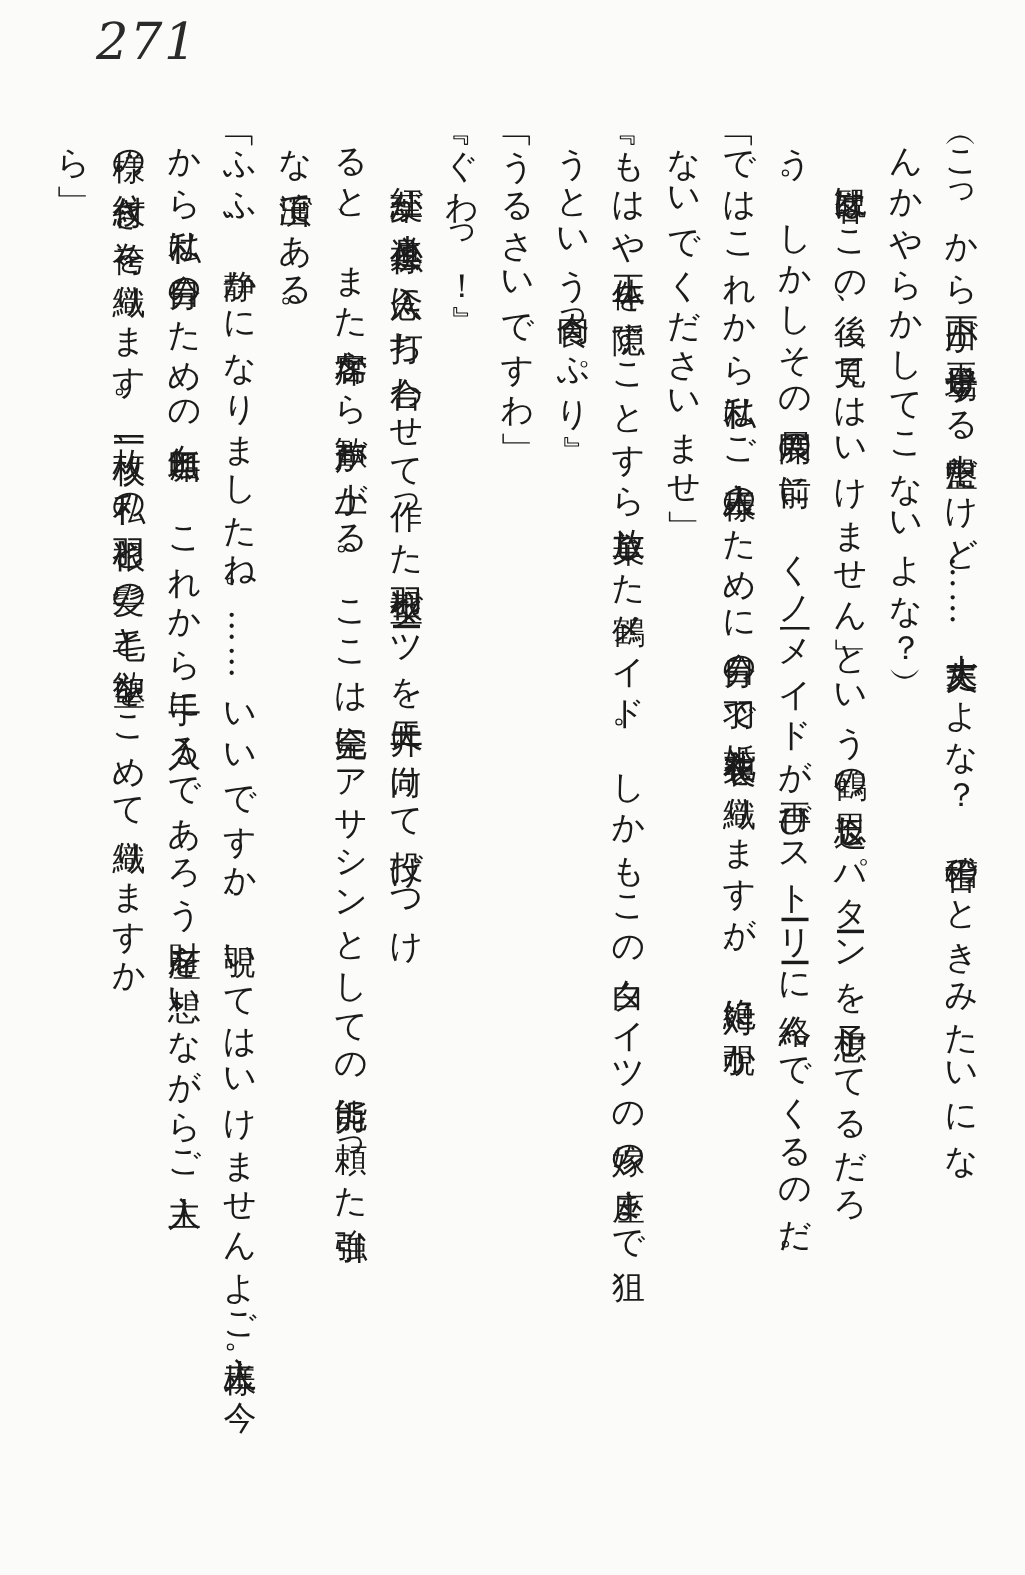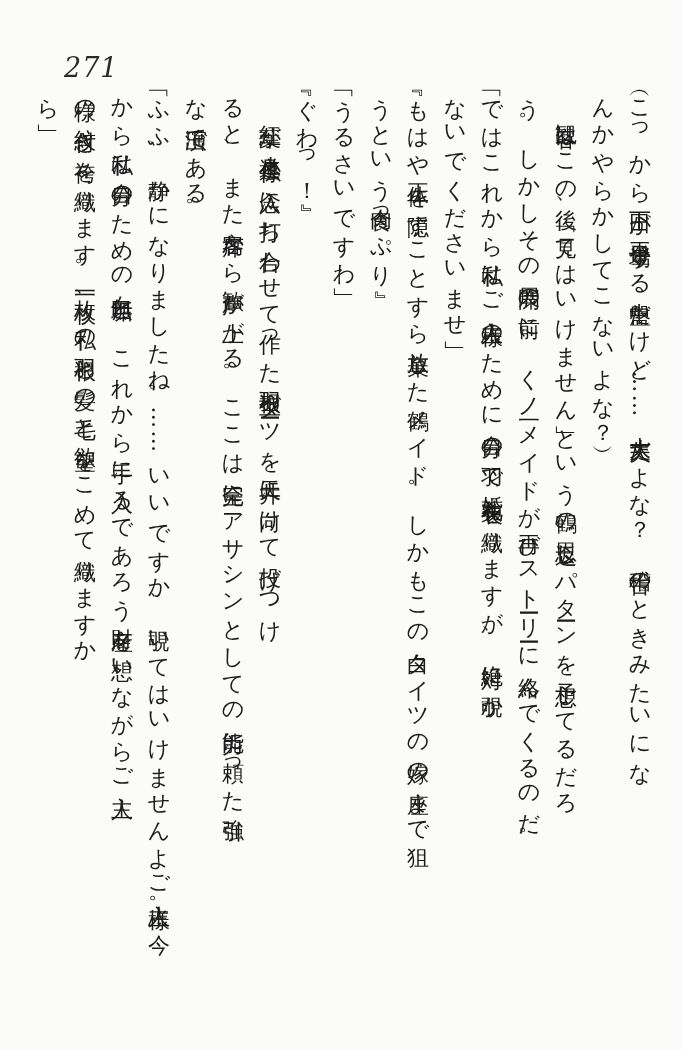--- a/index.html
+++ b/index.html
@@ -18,24 +18,23 @@
     position: absolute;
     inset: 0;
     background: #fbfbfa;
   }
   .page-number {
     position: absolute;
     top: 8px;
     left: 64px;
     font-family: "DejaVu Serif", "Liberation Serif", serif;
     font-style: italic;
-    font-size: 27px;
+    font-size: 34px;
     letter-spacing: 1px;
     color: #2a2a2a;
-    margin-top: 44px;
   }
   .text-block {
     position: absolute;
     top: 83px;
     right: 24px;
     height: 922px;
     writing-mode: vertical-rl;
     text-orientation: mixed;
     font-size: 22px;
     line-height: 37px;

